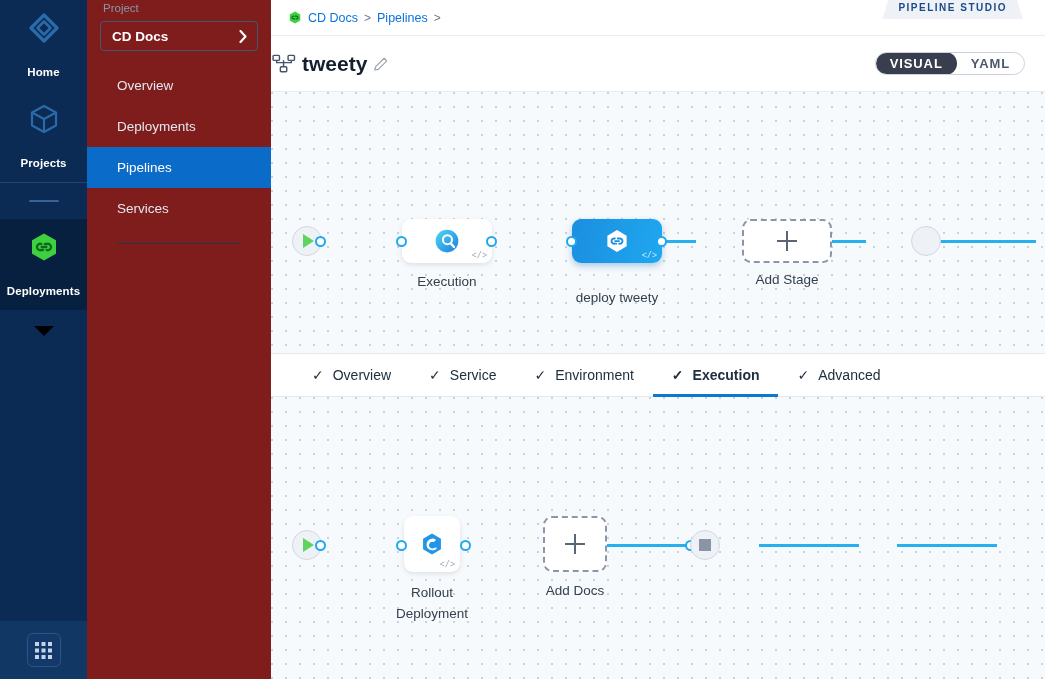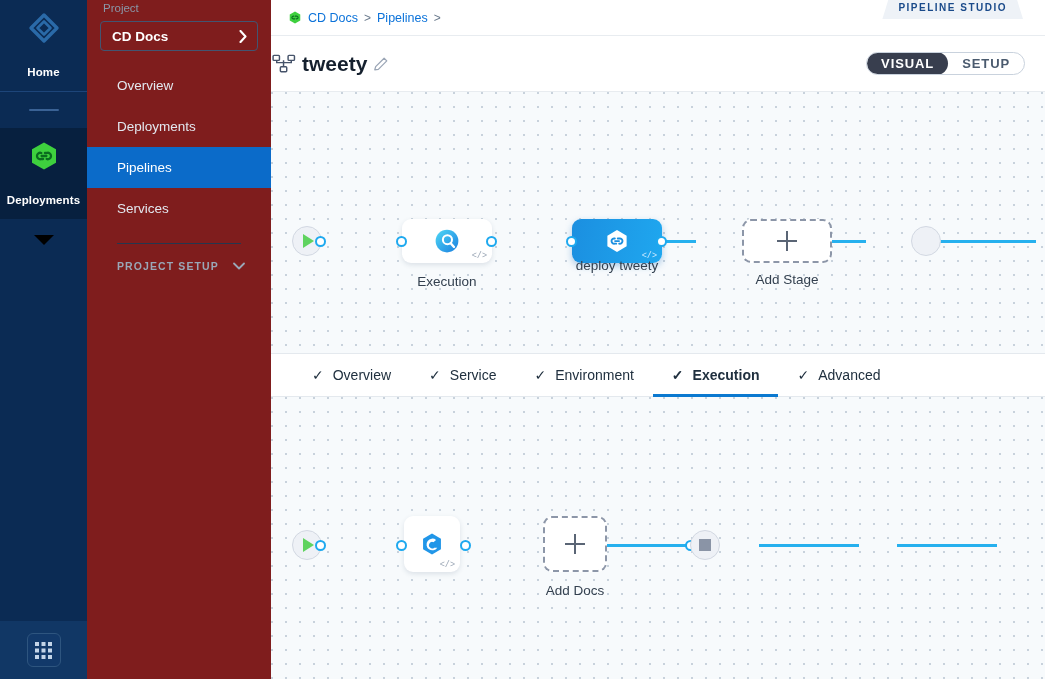--- a/index.html
+++ b/index.html
@@ -223,20 +223,30 @@
     <div class="rail-item">
       <span class="rail-icon">
         <svg viewBox="0 0 32 32" width="32" height="32">
           <path d="M16 3 L29 16 L16 29 L3 16 Z" fill="none" stroke="#2a6aa8" stroke-width="3.4" stroke-linejoin="round"></path>
           <path d="M16 9.5 L22.5 16 L16 22.5 L9.5 16 Z" fill="#0b2b54" stroke="#2a6aa8" stroke-width="2.6" stroke-linejoin="round"></path>
         </svg>
       </span>
       <span class="rail-label">Home</span>
     </div>
 
+    <div class="rail-item">
+      <span class="rail-icon">
+        <svg viewBox="0 0 32 32" width="32" height="32">
+          <path d="M16 3 L28 9.5 L28 22.5 L16 29 L4 22.5 L4 9.5 Z" fill="none" stroke="#2a6aa8" stroke-width="2.2" stroke-linejoin="round"></path>
+          <path d="M4 9.5 L16 16 L28 9.5" fill="none" stroke="#2a6aa8" stroke-width="2.2" stroke-linejoin="round"></path>
+          <path d="M16 16 L16 29" fill="none" stroke="#2a6aa8" stroke-width="2.2"></path>
+        </svg>
+      </span>
+      <span class="rail-label">Projects</span>
+    </div>
 
     <div class="rail-sep"></div>
     <div class="rail-dash-wrap">
       <div class="rail-dash"></div>
     </div>
 
     <div class="rail-item active">
       <span class="rail-icon">
         <svg viewBox="0 0 32 32" width="32" height="32">
           <path d="M16 2.5 L28 9.3 L28 22.7 L16 29.5 L4 22.7 L4 9.3 Z" fill="#3ed03e"></path>
@@ -289,26 +299,20 @@
 
     <div class="proj-nav">
       <div class="proj-nav-item">Overview</div>
       <div class="proj-nav-item">Deployments</div>
       <div class="proj-nav-item active">Pipelines</div>
       <div class="proj-nav-item">Services</div>
     </div>
 
     <div class="proj-divider"></div>
 
-    <div class="proj-setup">
-      <span class="proj-setup-label">PROJECT SETUP</span>
-      <svg width="12" height="8" viewBox="0 0 12 8">
-        <path d="M1 1.5 L6 6.5 L11 1.5" fill="none" stroke="#9aa7b7" stroke-width="1.8" stroke-linecap="round" stroke-linejoin="round"></path>
-      </svg>
-    </div>
   </div>
 
   <div class="main">
 
     <div class="breadcrumb-bar">
       <svg width="14" height="15" viewBox="0 0 32 32">
         <path d="M16 2.5 L28 9.3 L28 22.7 L16 29.5 L4 22.7 L4 9.3 Z" fill="#3ed03e"></path>
         <g fill="none" stroke="#0a6b1f" stroke-width="2.6" stroke-linecap="round">
           <path d="M13.3 13 a3.2 3.2 0 1 0 0 6 h1.8"></path>
           <path d="M18.7 19 a3.2 3.2 0 1 0 0 -6 h-1.8"></path>
@@ -331,21 +335,21 @@
           <path d="M12.5 7 L12.5 14 M12.5 9.5 L5 9.5 L5 7 M12.5 9.5 L21 9.5 L21 7"></path>
         </g>
       </svg>
       <span class="pipeline-title">tweety</span>
       <svg width="16" height="16" viewBox="0 0 18 18">
         <path d="M2 15.5 L3 12 L12.5 2.5 L15.5 5.5 L6 15 Z" fill="none" stroke="#9aa5b5" stroke-width="1.4" stroke-linejoin="round"></path>
       </svg>
 
       <div class="toggle">
         <span class="toggle-opt sel">VISUAL</span>
-        <span class="toggle-opt">SETUP</span>
+        <span class="toggle-opt">YAML</span>
       </div>
     </div>
 
     <div class="canvas top">
       <div class="node-layer">
 
         <div class="edge" style="left:325px; top:148px; width:100px;"></div>
         <div class="edge" style="left:495px; top:148px; width:100px;"></div>
         <div class="edge" style="left:665px; top:148px; width:100px;"></div>
 
@@ -378,21 +382,21 @@
             <g fill="none" stroke="#1b8fe0" stroke-width="2.2" stroke-linecap="round">
               <path d="M13.5 13.2 a3 3 0 1 0 0 5.8 h1.6"></path>
               <path d="M18.5 19 a3 3 0 1 0 0 -5.8 h-1.6"></path>
               <path d="M13.8 16.1 h4.5"></path>
             </g>
           </svg>
           <span class="code-mark">&lt;/&gt;</span>
         </div>
         <div class="dot" style="left:295px; top:144px;"></div>
         <div class="dot" style="left:385px; top:144px;"></div>
-        <div class="node-label" style="left:276px; top:164px; width:140px;">deploy tweety</div>
+        <div class="node-label" style="left:276px; top:196px; width:140px;">deploy tweety</div>
 
         <div class="dashed-node" style="left:471px; top:127px; width:90px; height:44px;">
           <span class="plus"></span>
         </div>
         <div class="node-label" style="left:451px; top:178px; width:130px;">Add Stage</div>
 
         <div class="endcircle" style="left:640px; top:134px; left:640px;" hidden=""></div>
 
       </div>
     </div>
@@ -435,20 +439,22 @@
         <div class="step-node" style="left:133px; top:119px;">
           <svg width="26" height="26" viewBox="0 0 32 32">
             <path d="M16 3 L27 9.5 L27 22.5 L16 29 L5 22.5 L5 9.5 Z" fill="#2196e8"></path>
             <path d="M21 11 a7.2 7.2 0 1 0 1.5 9.5 L18.8 20.5 a4 4 0 1 1 -1 -6.8 Z" fill="#ffffff"></path>
             <circle cx="16.4" cy="16.4" r="2.6" fill="#2196e8"></circle>
           </svg>
           <span class="code-mark">&lt;/&gt;</span>
         </div>
         <div class="dot" style="left:125px; top:143px;"></div>
         <div class="dot" style="left:189px; top:143px;"></div>
+        <div class="node-label" style="left:101px; top:186px; width:120px;">Rollout
+Deployment</div>
 
         <div class="dashed-node" style="left:272px; top:119px; width:64px; height:56px;">
           <span class="plus"></span>
         </div>
         <div class="node-label" style="left:244px; top:184px; width:120px;">Add Docs</div>
 
         <div class="dot" style="left:414px; top:143px;"></div>
         <div class="endcircle" style="left:419px; top:133px;">
           <div class="stop-sq"></div>
         </div>

